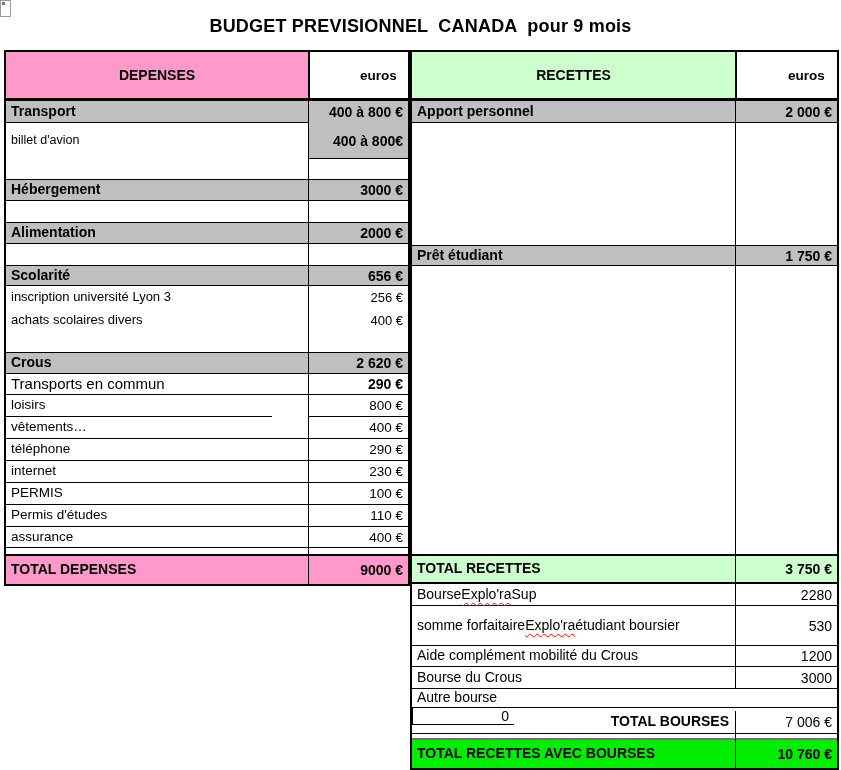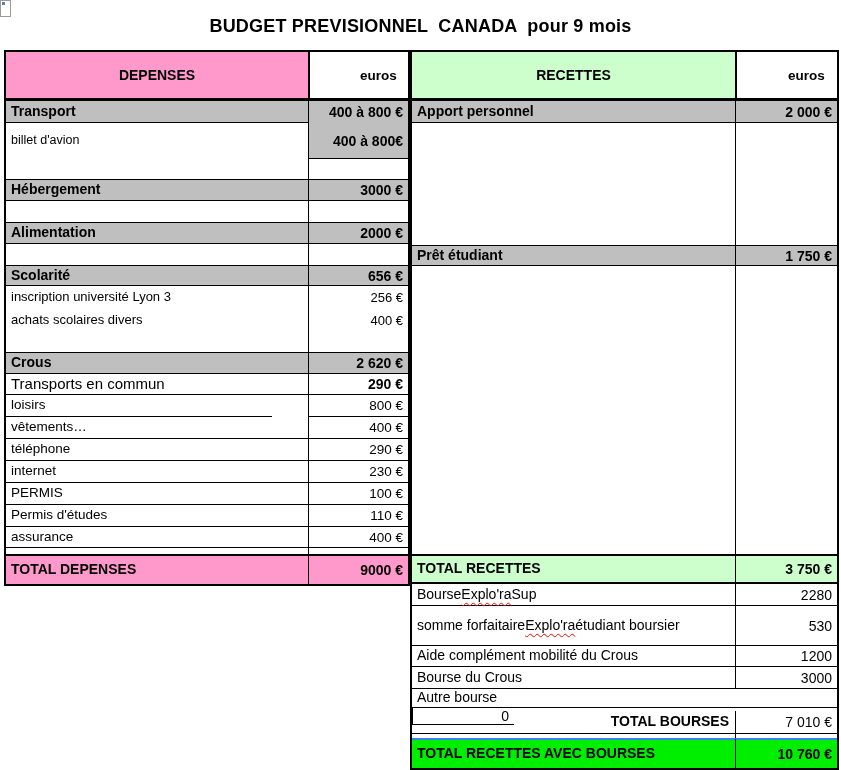--- a/index.html
+++ b/index.html
@@ -65,21 +65,21 @@
     font-weight:bold;font-size:14px;
     border-top:2px solid #000;border-bottom:2px solid #000;}
   .depenses .r-total .lbl,.depenses .r-total .val{background:#FF99CC;}
   .recettes .r-total .lbl,.recettes .r-total .val{background:#CCFFCC;}
   
   .r-total-label-right .lbl{justify-content:flex-end;font-weight:bold;font-size:14px;
     padding-right:6px;border-bottom:1px solid #000;}
   .r-total-label-right .val{font-size:14px;border-bottom:1px solid #000;}
   
   .r-grand-total .lbl,.r-grand-total .val{
-    background:#00EE00;font-weight:bold;font-size:14px;border-top:2px solid #3b82f6;}
+    background:#00EE00;font-weight:bold;font-size:14px;border-top:2px solid #737373;}
   .row:first-child .lbl,.row:first-child .val{border-top:none;}
   .row:last-child .lbl,.row:last-child .val{border-bottom:none;}
 
   .sq{
     text-decoration:underline;
     text-decoration-style:wavy;
     text-decoration-color:#ff0000;
     text-decoration-thickness:1px;
     text-underline-offset:3px;
   }
@@ -234,21 +234,21 @@
     <div class="row r-item" style="height: 22px;">
       <div class="lbl">Bourse du Crous</div>
       <div class="val">3000</div>
     </div>
     <div class="row r-item" style="height: 22px; flex-direction: column;">
       <div class="lbl">Autre bourse</div>
       <div class="val">0</div>
     </div>
     <div class="row r-total-label-right" style="height: 23px;">
       <div class="lbl">TOTAL BOURSES</div>
-      <div class="val">7 010 €</div>
+      <div class="val">7 006 €</div>
     </div>
     <div class="row r-gap" style="height: 4px;">
       <div class="lbl"></div>
       <div class="val"></div>
     </div>
     <div class="row r-grand-total" style="height: 30px;">
       <div class="lbl">TOTAL RECETTES AVEC BOURSES</div>
       <div class="val">10 760 €</div>
     </div>
   </div>

